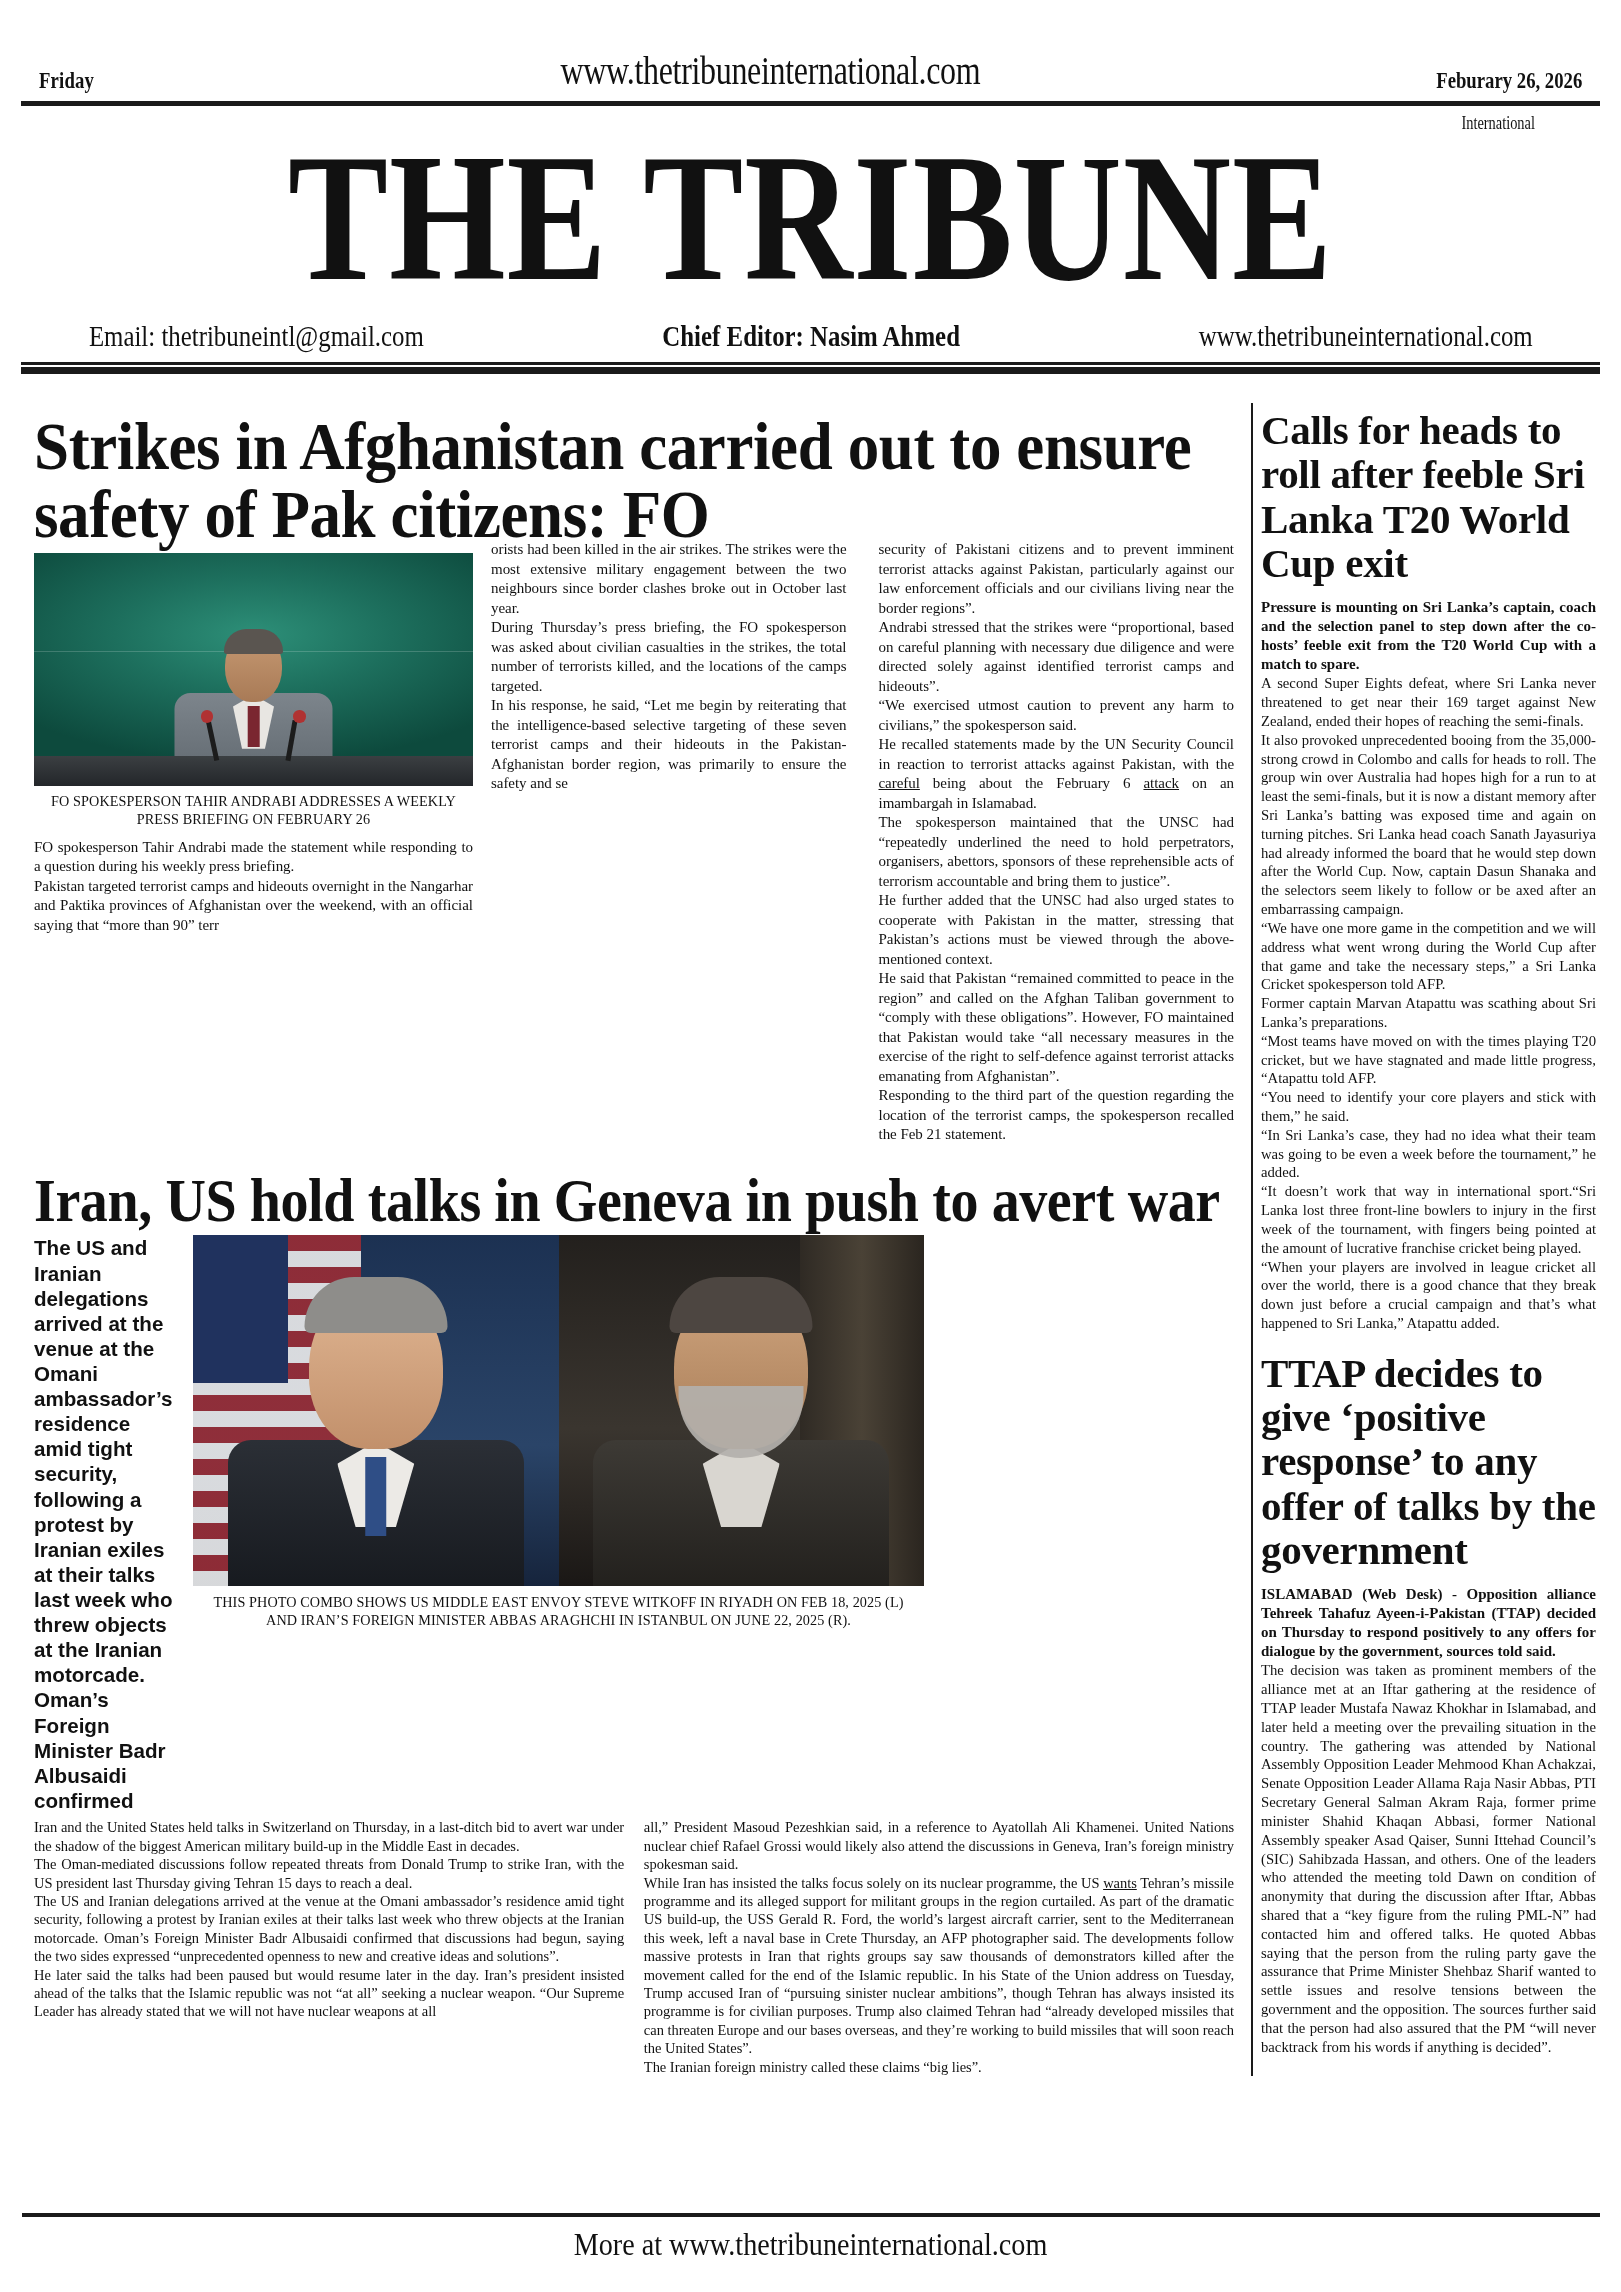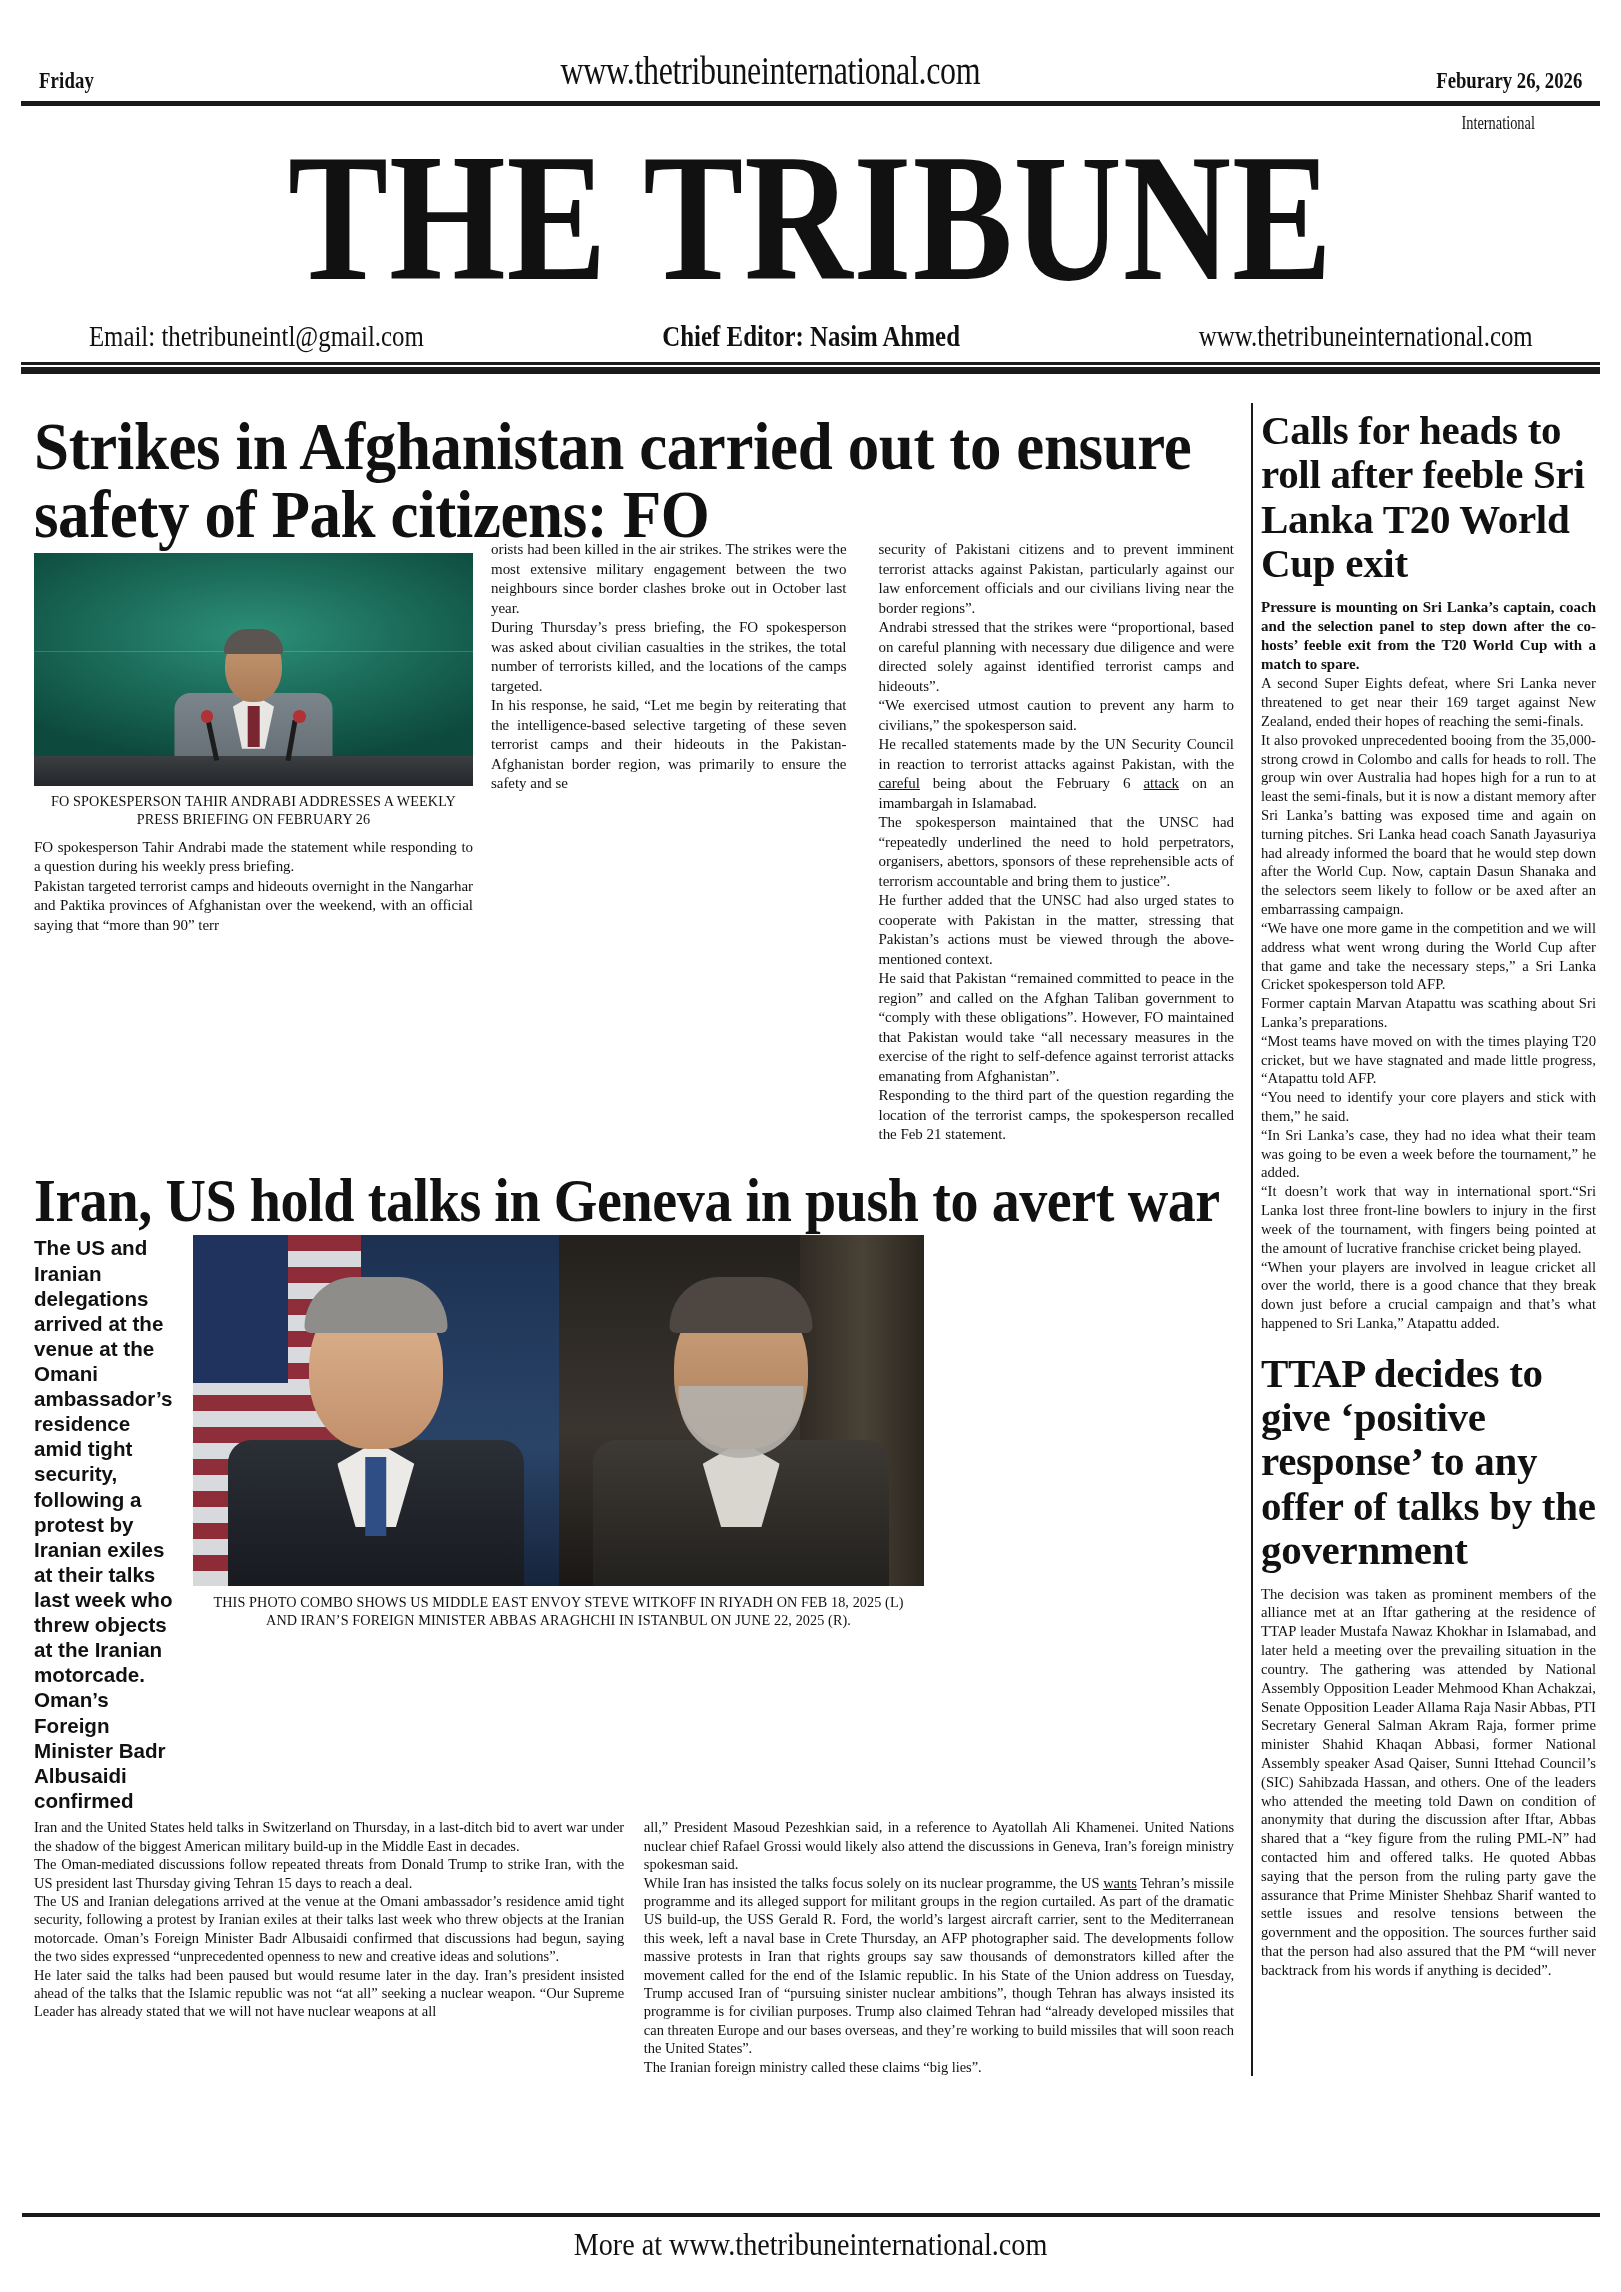--- a/index.html
+++ b/index.html
@@ -499,20 +499,21 @@
 Former captain Marvan Atapattu was scathing about Sri Lanka’s preparations.
 “Most teams have moved on with the times playing T20 cricket, but we have stagnated and made little progress, “Atapattu told AFP.
 “You need to identify your core players and stick with them,” he said.
 “In Sri Lanka’s case, they had no idea what their team was going to be even a week before the tournament,” he added.
 “It doesn’t work that way in international sport.“Sri Lanka lost three front-line bowlers to injury in the first week of the tournament, with fingers being pointed at the amount of lucrative franchise cricket being played.
 “When your players are involved in league cricket all over the world, there is a good chance that they break down just before a crucial campaign and that’s what happened to Sri Lanka,” Atapattu added.</div>
       </article>
 
       <article style="margin-top:18px">
         <h2 class="side">TTAP decides to give ‘positive response’ to any offer of talks by the government</h2>
+        <div class="lede-serif">ISLAMABAD (Web Desk) - Opposition alliance Tehreek Tahafuz Ayeen-i-Pakistan (TTAP) decided on Thursday to respond positively to any offers for dialogue by the government, sources told said.</div>
         <div class="side-body" style="white-space:pre-line">The decision was taken as prominent members of the alliance met at an Iftar gathering at the residence of TTAP leader Mustafa Nawaz Khokhar in Islamabad, and later held a meeting over the prevailing situation in the country. The gathering was attended by National Assembly Opposition Leader Mehmood Khan Achakzai, Senate Opposition Leader Allama Raja Nasir Abbas, PTI Secretary General Salman Akram Raja, former prime minister Shahid Khaqan Abbasi, former National Assembly speaker Asad Qaiser, Sunni Ittehad Council’s (SIC) Sahibzada Hassan, and others. One of the leaders who attended the meeting told Dawn on condition of anonymity that during the discussion after Iftar, Abbas shared that a “key figure from the ruling PML-N” had contacted him and offered talks. He quoted Abbas saying that the person from the ruling party gave the assurance that Prime Minister Shehbaz Sharif wanted to settle issues and resolve tensions between the government and the opposition. The sources further said that the person had also assured that the PM “will never backtrack from his words if anything is decided”.</div>
       </article>
     </div>
   </div>
 
   <div class="footer">
     <div class="frule"></div>
     <div class="ftext">More at www.thetribuneinternational.com</div>
   </div>
 

